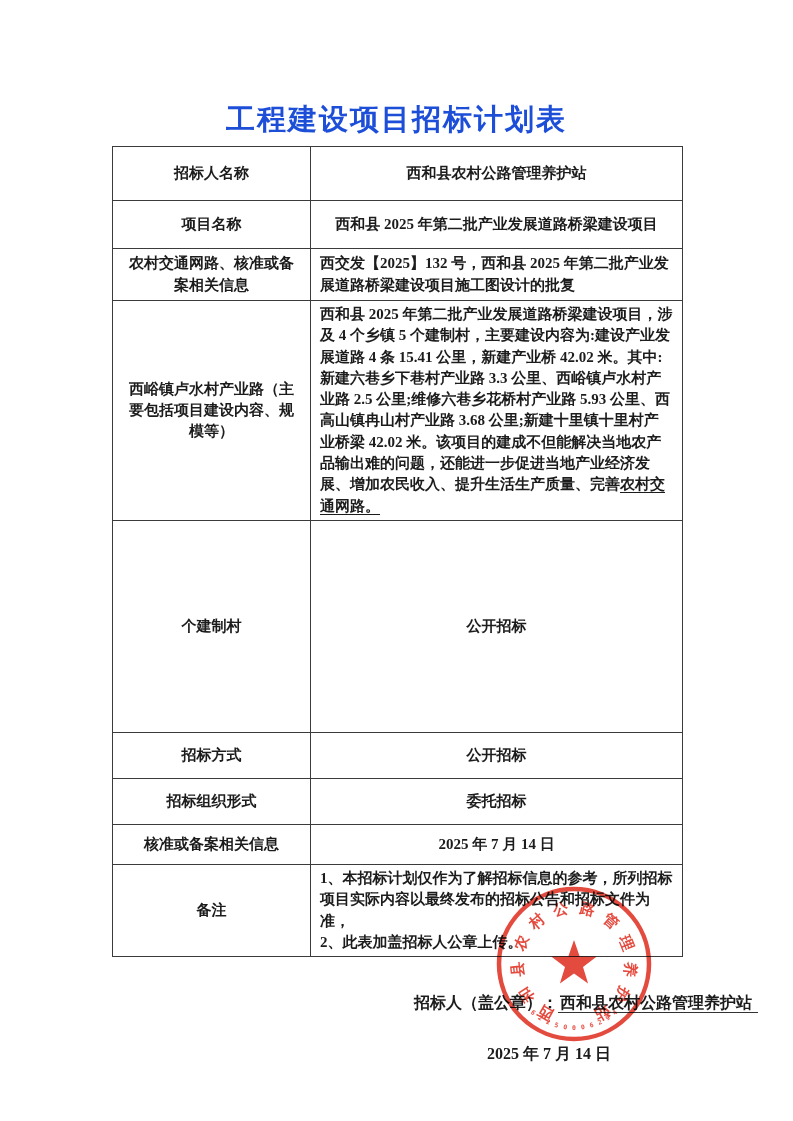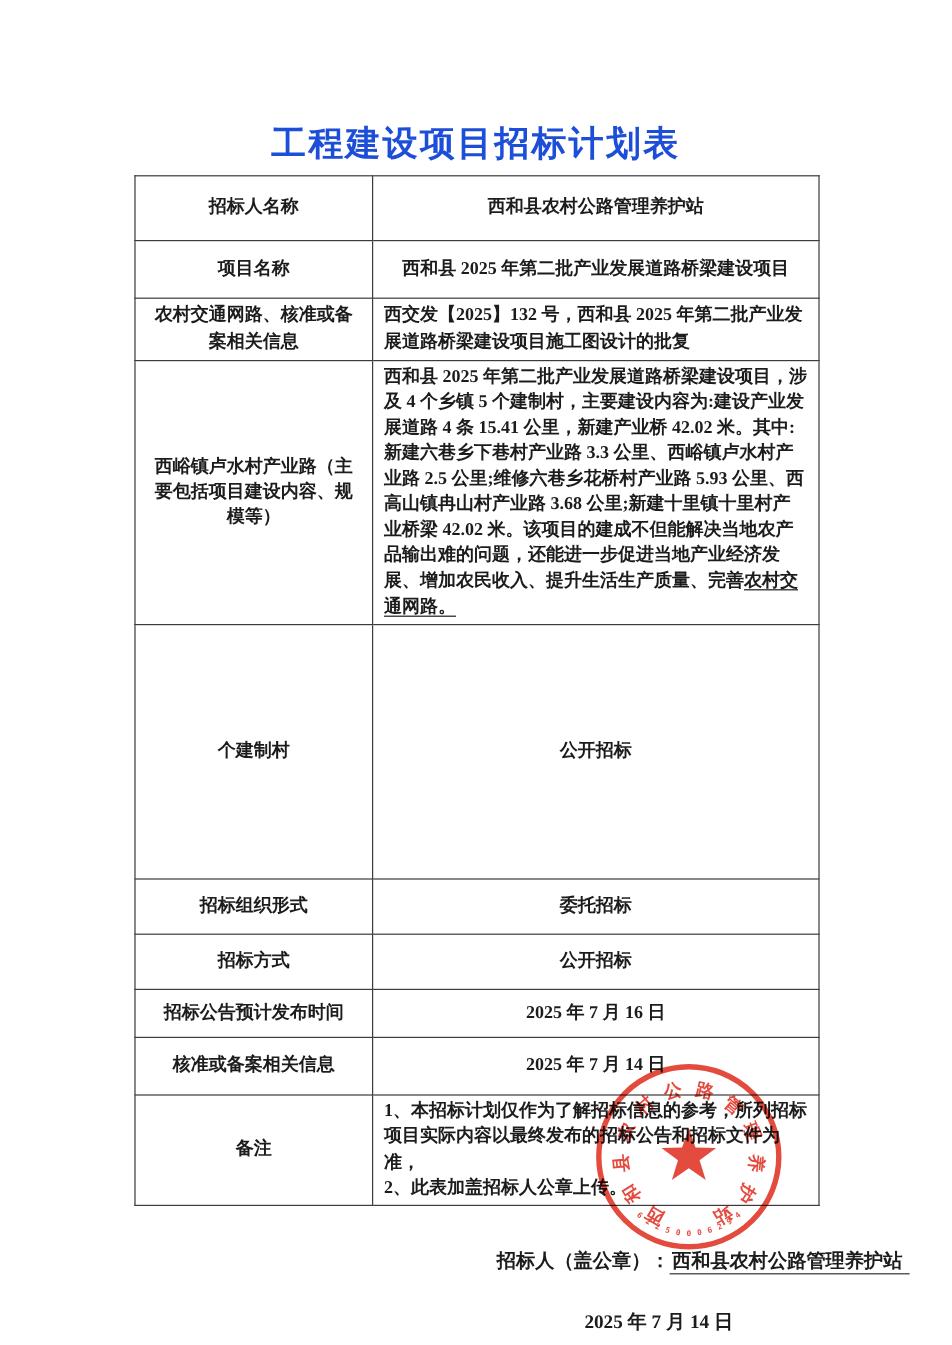--- a/index.html
+++ b/index.html
@@ -120,30 +120,26 @@
       </tr>
       <tr>
         <td class="label-cell">西峪镇卢水村产业路（主要包括项目建设内容、规模等）</td>
         <td class="value-cell align-left"><span>西和县 2025 年第二批产业发展道路桥梁建设项目，涉及 4 个乡镇 5 个建制村，主要建设内容为:建设产业发展道路 4 条 15.41 公里，新建产业桥 42.02 米。其中:新建六巷乡下巷村产业路 3.3 公里、西峪镇卢水村产业路 2.5 公里;维修六巷乡花桥村产业路 5.93 公里、西高山镇冉山村产业路 3.68 公里;新建十里镇十里村产业桥梁 42.02 米。该项目的建成不但能解决当地农产品输出难的问题，还能进一步促进当地产业经济发展、增加农民收入、提升生活生产质量、完善</span><span class="u">农村交通网路。</span></td>
       </tr>
       <tr>
         <td class="label-cell">个建制村</td>
         <td class="value-cell align-center"><span>公开招标</span></td>
       </tr>
       <tr>
-        <td class="label-cell">招标组织形式</td>
-        <td class="value-cell align-center"><span>委托招标</span></td>
-      </tr>
-      <tr>
         <td class="label-cell">招标方式</td>
         <td class="value-cell align-center"><span>公开招标</span></td>
       </tr>
       <tr>
-        <td class="label-cell">招标公告预计发布时间</td>
-        <td class="value-cell align-center"><span>2025 年 7 月 16 日</span></td>
+        <td class="label-cell">招标组织形式</td>
+        <td class="value-cell align-center"><span>委托招标</span></td>
       </tr>
       <tr>
         <td class="label-cell">核准或备案相关信息</td>
         <td class="value-cell align-center"><span>2025 年 7 月 14 日</span></td>
       </tr>
       <tr>
         <td class="label-cell">备注</td>
         <td class="value-cell align-left"><span>1、本招标计划仅作为了解招标信息的参考，所列招标项目实际内容以最终发布的招标公告和招标文件为准，
 2、此表加盖招标人公章上传。</span></td>
       </tr>

